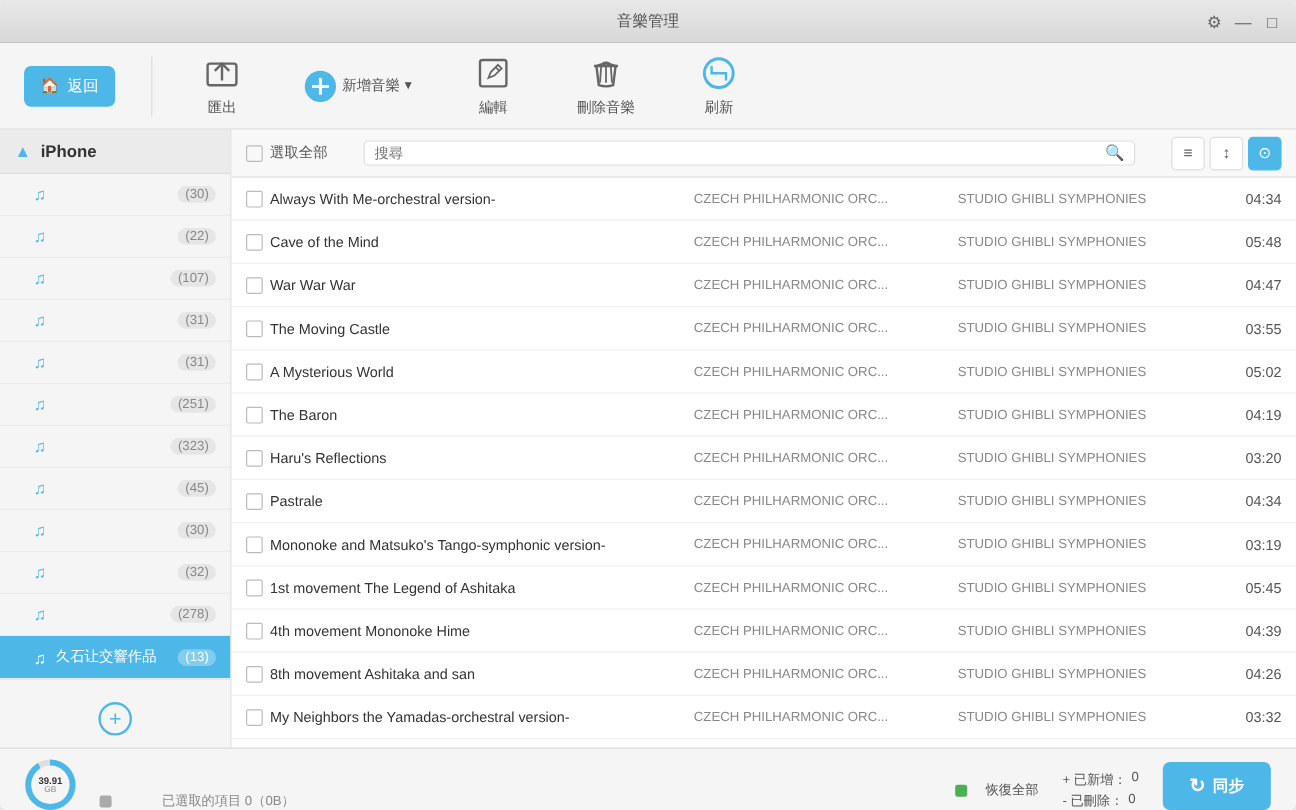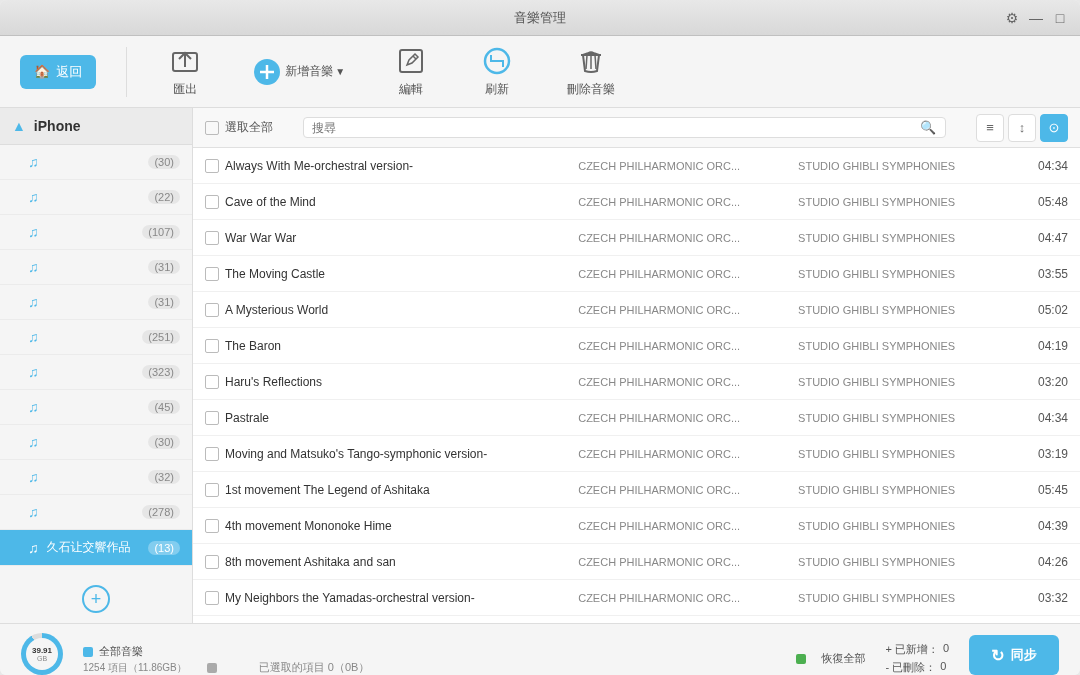--- a/index.html
+++ b/index.html
@@ -140,40 +140,40 @@
           <rect x="5" y="5" width="22" height="22" rx="2" fill="none" stroke="#666" stroke-width="2"></rect>
           <path d="M12 20 L14 15 L20 9 L23 12 L17 18 Z" fill="none" stroke="#666" stroke-width="1.5"></path>
           <line x1="18" y1="11" x2="21" y2="14" stroke="#666" stroke-width="1.5"></line>
         </svg>
       </div>
       <span class="toolbar-label">編輯</span>
     </button>
     <button class="toolbar-btn">
       <div class="toolbar-icon">
         <svg width="32" height="32" viewBox="0 0 32 32">
-          <circle cx="16" cy="16" r="12" fill="none" stroke="#4db8e8" stroke-width="2.5"></circle>
-          <path d="M10 10 L10 16 L16 16" fill="none" stroke="#4db8e8" stroke-width="2"></path>
-          <path d="M22 22 L22 16 L16 16" fill="none" stroke="#4db8e8" stroke-width="2"></path>
-        </svg>
-      </div>
-      <span class="toolbar-label">刷新</span>
-    </button>
-    <button class="toolbar-btn">
-      <div class="toolbar-icon">
-        <svg width="32" height="32" viewBox="0 0 32 32">
           <path d="M8 10 Q16 6 24 10 L22 26 Q16 28 10 26 Z" fill="none" stroke="#666" stroke-width="2"></path>
           <line x1="12" y1="10" x2="11" y2="24" stroke="#666" stroke-width="1.5"></line>
           <line x1="16" y1="10" x2="16" y2="24" stroke="#666" stroke-width="1.5"></line>
           <line x1="20" y1="10" x2="21" y2="24" stroke="#666" stroke-width="1.5"></line>
           <path d="M6 10 L26 10" stroke="#666" stroke-width="2"></path>
           <path d="M13 8 Q16 6 19 8" fill="none" stroke="#666" stroke-width="1.5"></path>
         </svg>
       </div>
       <span class="toolbar-label">刪除音樂</span>
     </button>
+    <button class="toolbar-btn">
+      <div class="toolbar-icon">
+        <svg width="32" height="32" viewBox="0 0 32 32">
+          <circle cx="16" cy="16" r="12" fill="none" stroke="#4db8e8" stroke-width="2.5"></circle>
+          <path d="M10 10 L10 16 L16 16" fill="none" stroke="#4db8e8" stroke-width="2"></path>
+          <path d="M22 22 L22 16 L16 16" fill="none" stroke="#4db8e8" stroke-width="2"></path>
+        </svg>
+      </div>
+      <span class="toolbar-label">刷新</span>
+    </button>
   </div>
 
   <div class="main-content">
 
     <div class="sidebar">
       <div class="sidebar-header">
         <span class="sidebar-header-icon">▲</span>
         <span class="sidebar-header-title">iPhone</span>
       </div>
       <div class="sidebar-list">
@@ -355,21 +355,21 @@
       </div>
       <div class="track-title">Pastrale</div>
       <div class="track-artist">CZECH PHILHARMONIC ORC...</div>
       <div class="track-album">STUDIO GHIBLI SYMPHONIES</div>
       <div class="track-duration">04:34</div>
     </div>
           <div class="track-row">
       <div class="track-checkbox">
         <div style="width:14px;height:14px;border:1px solid #bbb;border-radius:2px;"></div>
       </div>
-      <div class="track-title">Moving and Matsuko's Tango-symphonic version-</div>
+      <div class="track-title">Mononoke and Matsuko's Tango-symphonic version-</div>
       <div class="track-artist">CZECH PHILHARMONIC ORC...</div>
       <div class="track-album">STUDIO GHIBLI SYMPHONIES</div>
       <div class="track-duration">03:19</div>
     </div>
           <div class="track-row">
       <div class="track-checkbox">
         <div style="width:14px;height:14px;border:1px solid #bbb;border-radius:2px;"></div>
       </div>
       <div class="track-title">1st movement The Legend of Ashitaka</div>
       <div class="track-artist">CZECH PHILHARMONIC ORC...</div>
@@ -407,27 +407,20 @@
     </div>
   </div>
 
   <div class="status-bar">
     <div class="storage-circle">
       <div class="storage-inner">
         <span class="storage-number">39.91</span>
         <span class="storage-unit">GB</span>
       </div>
     </div>
-    <div class="storage-info">
-      <div style="display:flex;align-items:center;gap:6px;">
-        <div style="width:10px;height:10px;background:#4db8e8;border-radius:2px;"></div>
-        <span class="storage-label">全部音樂</span>
-      </div>
-      <span class="storage-sublabel">1254 項目（11.86GB）</span>
-    </div>
     <div class="status-middle">
       <div style="display:flex;align-items:center;gap:6px;">
         <div style="width:10px;height:10px;background:#aaa;border-radius:2px;flex-shrink:0;"></div>
         <span class="status-selected">已選取的項目 0（0B）</span>
       </div>
     </div>
     <div class="status-right">
       <div class="status-item">
         <div class="status-dot green"></div>
         <span>恢復全部</span>

